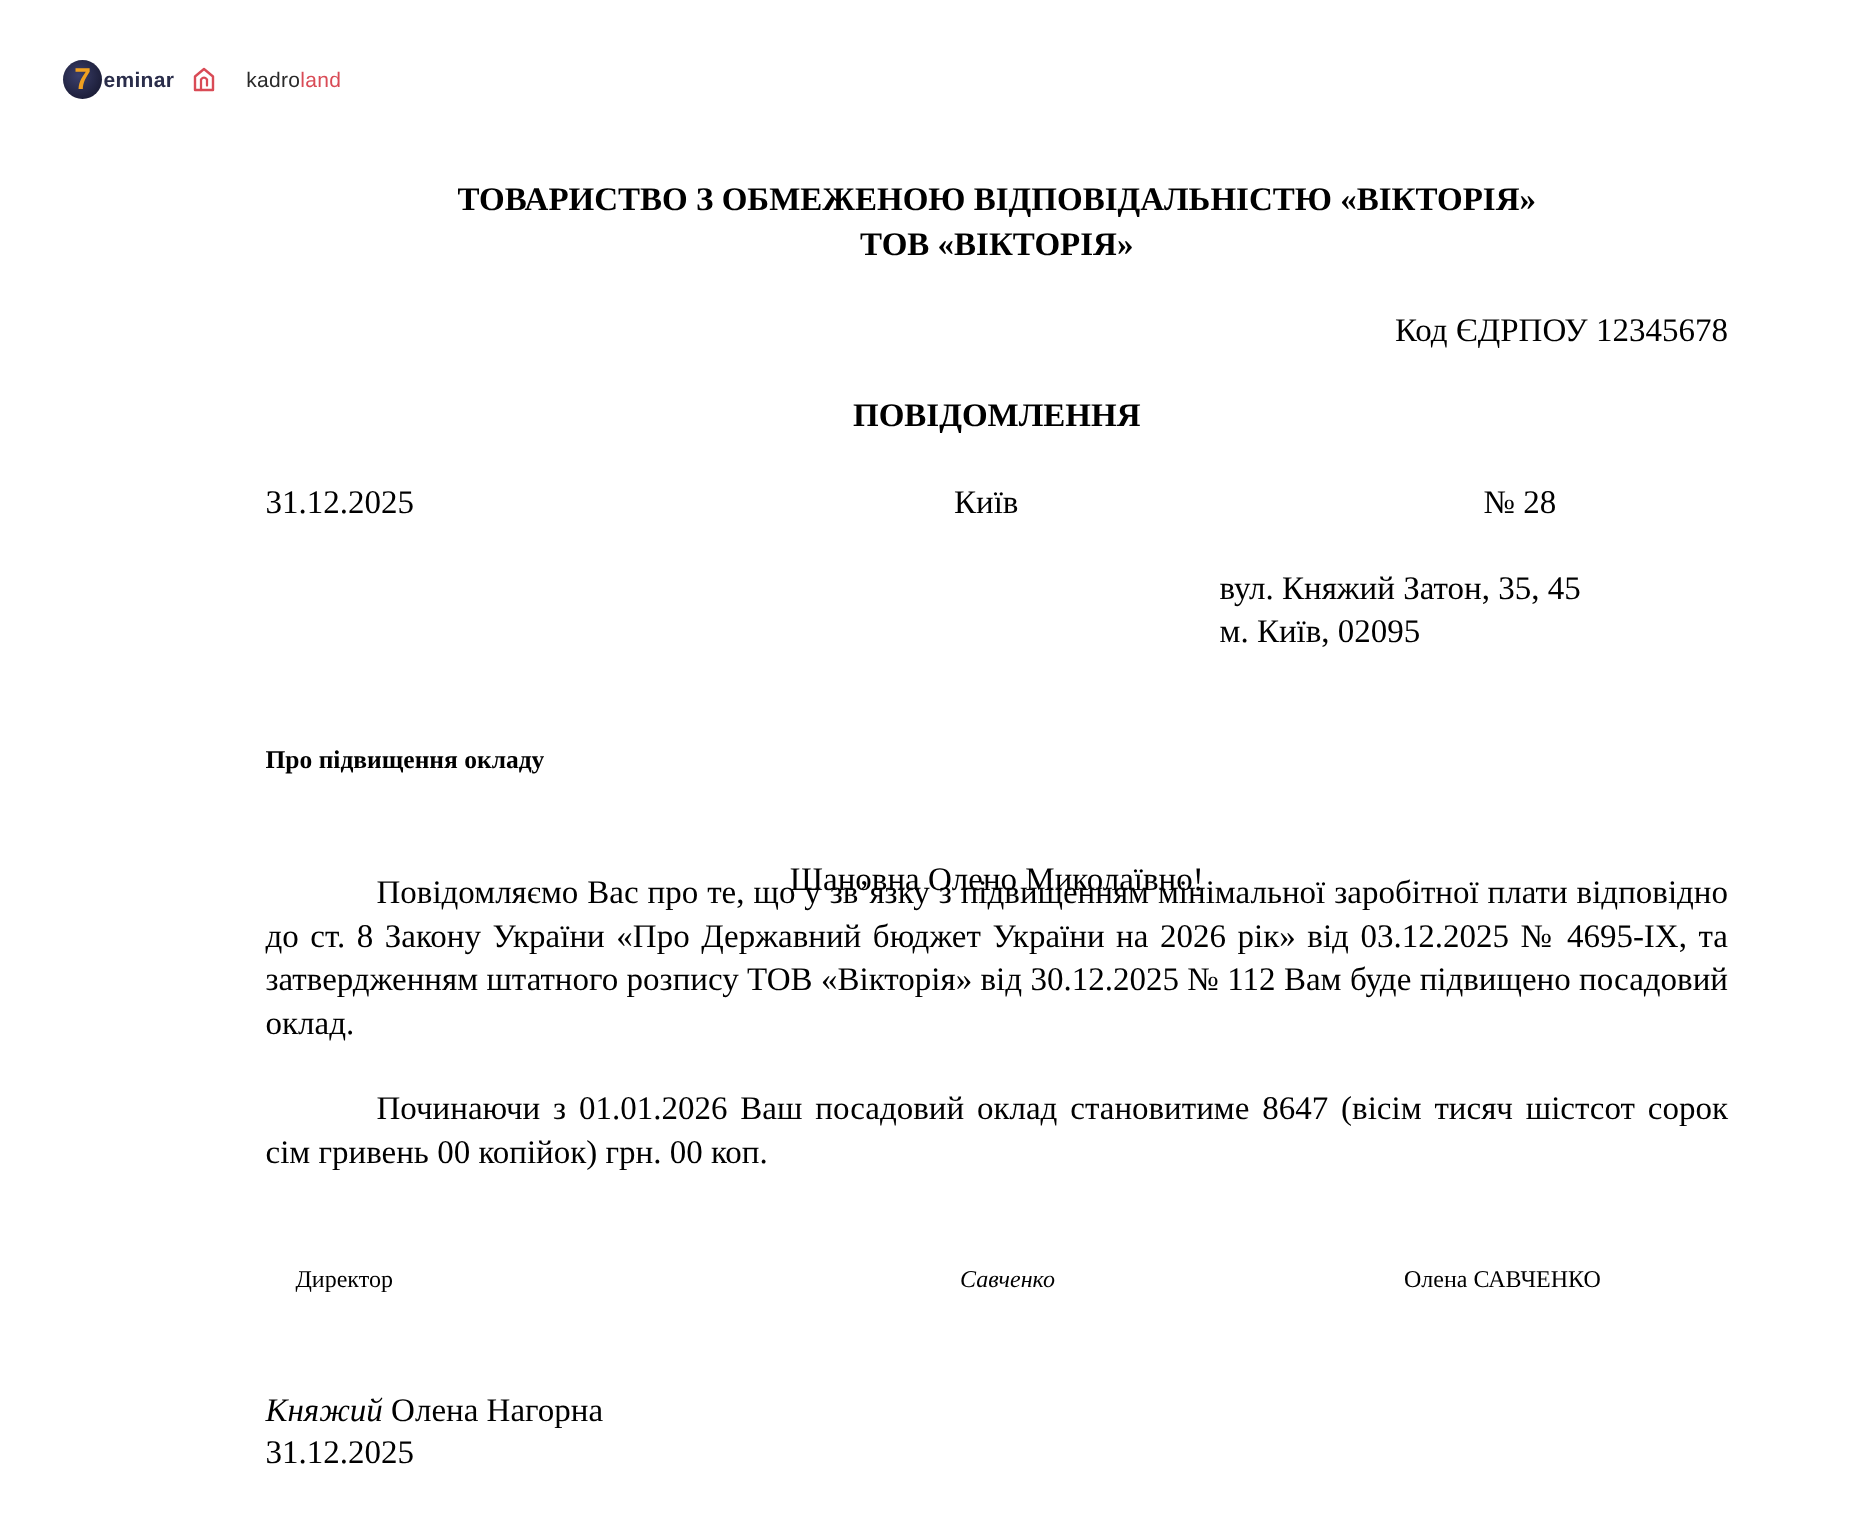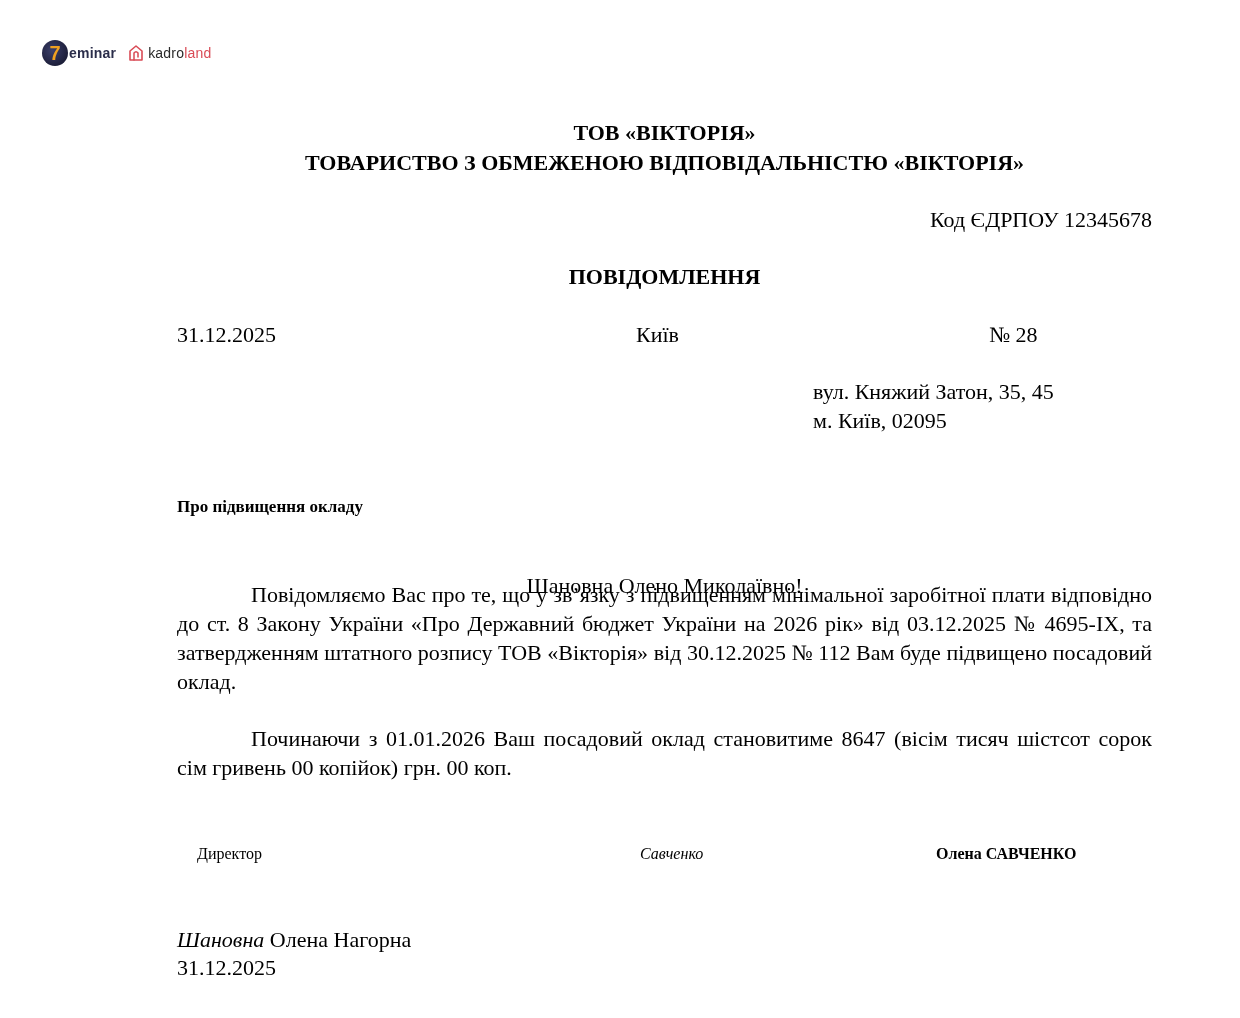--- a/index.html
+++ b/index.html
@@ -45,21 +45,21 @@
       font-family: "Liberation Sans", sans-serif;
       font-weight: bold;
       font-size: 14px;
       color: #2a2d4a;
       margin-left: 1px;
       letter-spacing: 0.2px;
     }
     .logo-kadroland {
       display: flex;
       align-items: center;
-      gap: 4px;
+      gap: 20px;
     }
     .kadro-icon {
       width: 16px;
       height: 18px;
     }
     .kadro-text {
       font-family: "Liberation Sans", sans-serif;
       font-size: 14px;
       color: #2a2a2a;
       letter-spacing: 0.2px;
@@ -152,21 +152,21 @@
       left: 177px;
       top: 839px;
       width: 975px;
       height: 29px;
       font-size: 16px;
       line-height: 29px;
       margin-left: 20px;
     }
     .sign-position { position: absolute; left: 0; }
     .sign-signature { position: absolute; left: 443px; font-style: italic; }
-    .sign-name { position: absolute; left: 739px; font-weight: bold; }
+    .sign-name { position: absolute; left: 739px; }
 
     .receipt {
       position: absolute;
       left: 177px;
       top: 926px;
       font-size: 22px;
       line-height: 28px;
     }
     .receipt .sig { font-style: italic; }
   </style>
@@ -181,22 +181,22 @@
   <div class="logo-kadroland">
     <svg class="kadro-icon" viewBox="0 0 16 18">
       <path d="M2 7 L8 2 L14 7 L14 16 L2 16 Z" fill="none" stroke="#d94b56" stroke-width="1.6" stroke-linejoin="round"></path>
       <path d="M6 16 L6 9 Q8 6.5 10 9 L10 13" fill="none" stroke="#d94b56" stroke-width="1.5" stroke-linecap="round"></path>
     </svg>
     <span class="kadro-text"><span>kadro</span><span class="accent">land</span></span>
   </div>
 </div>
 
 <div class="company-title">
+  <div>ТОВАРИСТВО З ОБМЕЖЕНОЮ ВІДПОВІДАЛЬНІСТЮ «ВІКТОРІЯ»</div>
   <div>ТОВ «ВІКТОРІЯ»</div>
-  <div>ТОВАРИСТВО З ОБМЕЖЕНОЮ ВІДПОВІДАЛЬНІСТЮ «ВІКТОРІЯ»</div>
 </div>
 
 <div class="edrpou">Код ЄДРПОУ 12345678</div>
 
 <div class="notice-title">ПОВІДОМЛЕННЯ</div>
 
 <div class="meta-row">
   <span class="meta-date">31.12.2025</span>
   <span class="meta-city">Київ</span>
   <span class="meta-num">№ 28</span>
@@ -215,15 +215,15 @@
 
 <div class="para para2">Починаючи з 01.01.2026 Ваш посадовий оклад становитиме 8647 (вісім тисяч шістсот сорок сім гривень 00 копійок) грн. 00 коп.</div>
 
 <div class="sign-row">
   <span class="sign-position">Директор</span>
   <span class="sign-signature">Савченко</span>
   <span class="sign-name">Олена САВЧЕНКО</span>
 </div>
 
 <div class="receipt">
-  <div><span class="sig">Шановна</span> <span>Олена Нагорна</span></div>
+  <div><span class="sig">Княжий</span> <span>Олена Нагорна</span></div>
   <div>31.12.2025</div>
 </div>
 
 </body></html>

